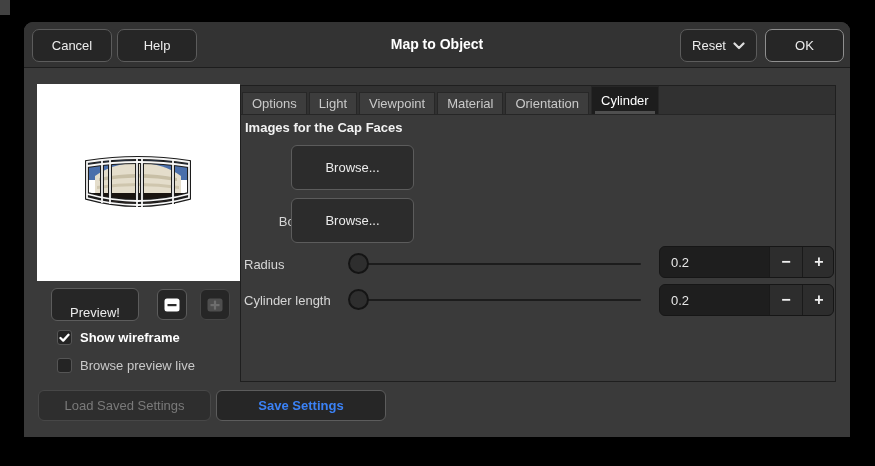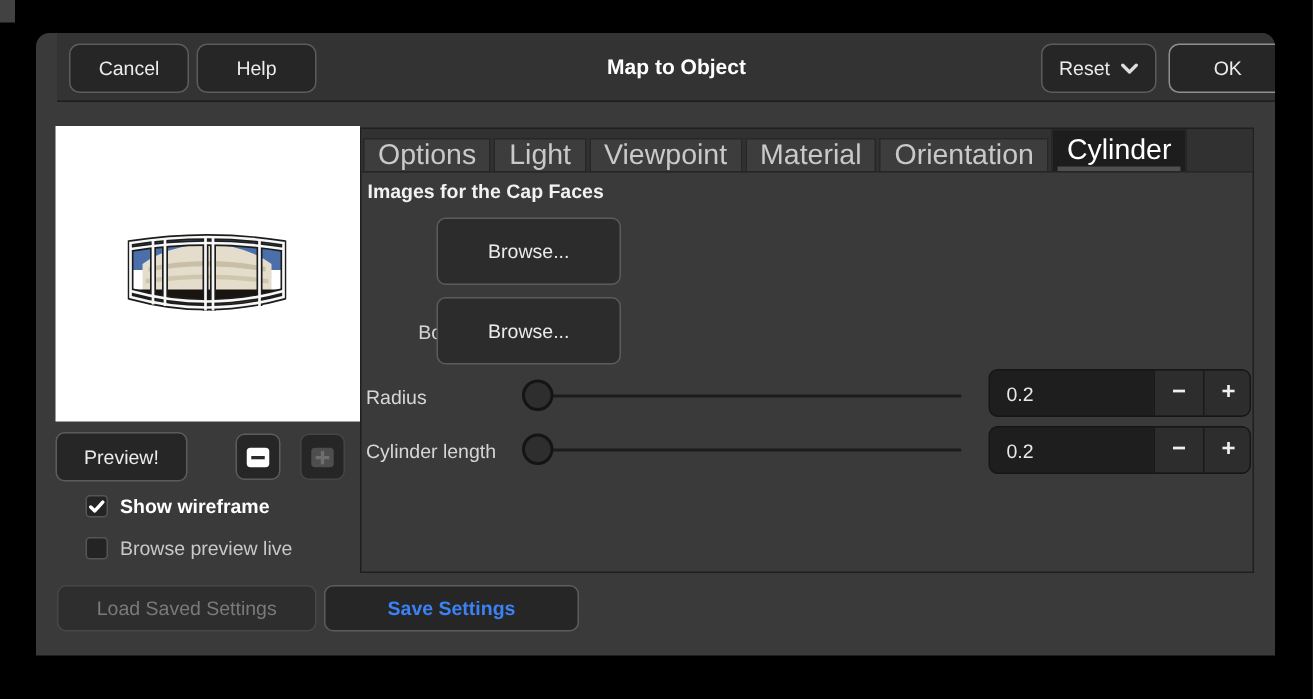--- a/index.html
+++ b/index.html
@@ -16,21 +16,21 @@
     font-family:"Liberation Sans", sans-serif;
     position:relative; color:var(--text); font-size:13px;
   }
   .corner-fragment{position:absolute; left:0; top:0; width:10px; height:15px; background:#424242;}
   .dialog{
     position:absolute; left:24px; top:22px; width:826px; height:415px;
     background:var(--dialog_bg); border-radius:9px 9px 0 0; overflow:hidden;
   }
   
   .titlebar{
-    position:absolute; left:14px; top:0; width:100%; height:46px;
+    position:absolute; left:0; top:0; width:100%; height:46px;
     background:var(--titlebar_bg); border-bottom:1px solid #1d1d1d;padding-left:12px;
   }
   .hb-btn{
     position:absolute; top:7px; height:33px; display:flex; align-items:center;
     justify-content:center; gap:7px; background:var(--button_bg);
     border:1px solid var(--button_border); border-radius:7px; color:#ececec;
     font-size:13px; cursor:default;
   }
   .hb-cancel{left:8px; width:80px;}
   .hb-help{left:93px; width:80px;}
@@ -44,21 +44,21 @@
   .preview-frame{
     position:absolute; left:13px; top:62px; width:203px; height:197px;
     background:var(--preview_bg);
   }
   .preview-frame svg{position:absolute; left:48px; top:66px;}
   .btn{
     position:absolute; display:flex; align-items:center; justify-content:center;
     background:var(--button_bg); border:1px solid var(--button_border);
     border-radius:6px; color:#ececec; font-size:13px; cursor:default;
   }
-  .preview-btn{left:13px; top:266px; width:88px; height:33px;}
+  .preview-btn{left:27px; top:266px; width:88px; height:33px;align-items:flex-end;}
   .zoom-btn{width:30px; height:31px; border-radius:6px;}
   .zoom-out{left:133px; top:267px;}
   .zoom-in{left:176px; top:267px; border-color:#454545;}
   .cb-row{position:absolute; left:33px; display:flex; align-items:center; gap:8px;}
   .cb-row1{top:308px;}
   .cb-row2{top:336px;}
   .checkbox{
     width:15px; height:15px; border-radius:3px; background:#242424;
     border:1px solid #555555; display:flex; align-items:center; justify-content:center;
     flex:0 0 auto;
@@ -73,21 +73,21 @@
     position:absolute; left:216px; top:63px; width:596px; height:297px;
     border:1px solid #1f1f1f;
   }
   .tabstrip{
     position:absolute; left:0; top:0; width:100%; height:29px;
     background:#313131; border-bottom:1px solid #262626; display:flex; align-items:stretch;
   }
   .tab{
     display:flex; align-items:center; padding:0 9px; margin:6px 1px 0 1px;
     background:var(--tab_bg); border:1px solid #272727; border-bottom:none;
-    color:var(--text_dim); font-size:19px; cursor:default;
+    color:var(--text_dim); font-size:13px; cursor:default;
   }
   .tab.active{
     background:var(--active_tab_bg); color:#ffffff; position:relative; margin-top:0;
   }
   .tab.active::after{
     content:""; position:absolute; left:3px; right:3px; bottom:0; height:3px; background:#4f4f4f;
   }
   .section-title{position:absolute; left:4px; top:34px; font-weight:bold; color:#f2f2f2;}
   .cap-label{position:absolute; left:3px; width:76px; text-align:right; color:#d6d6d6;}
   .cap-label1{top:76px;}

